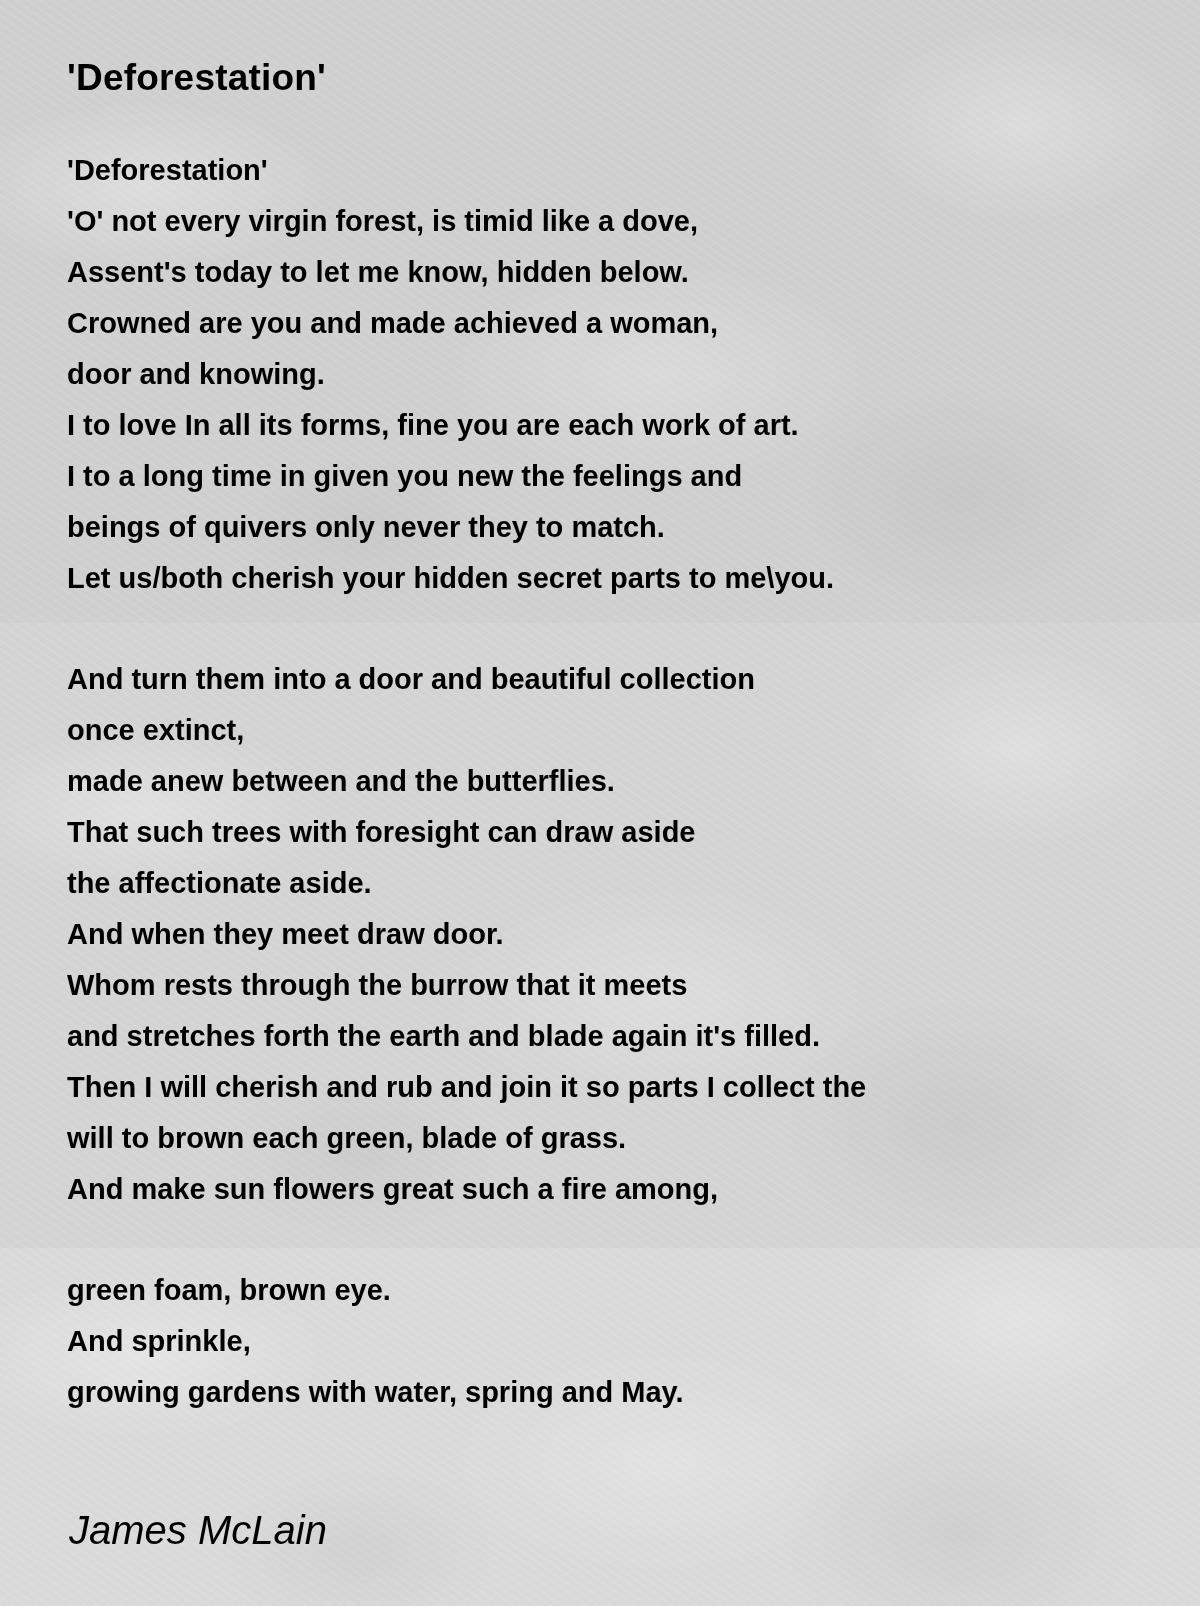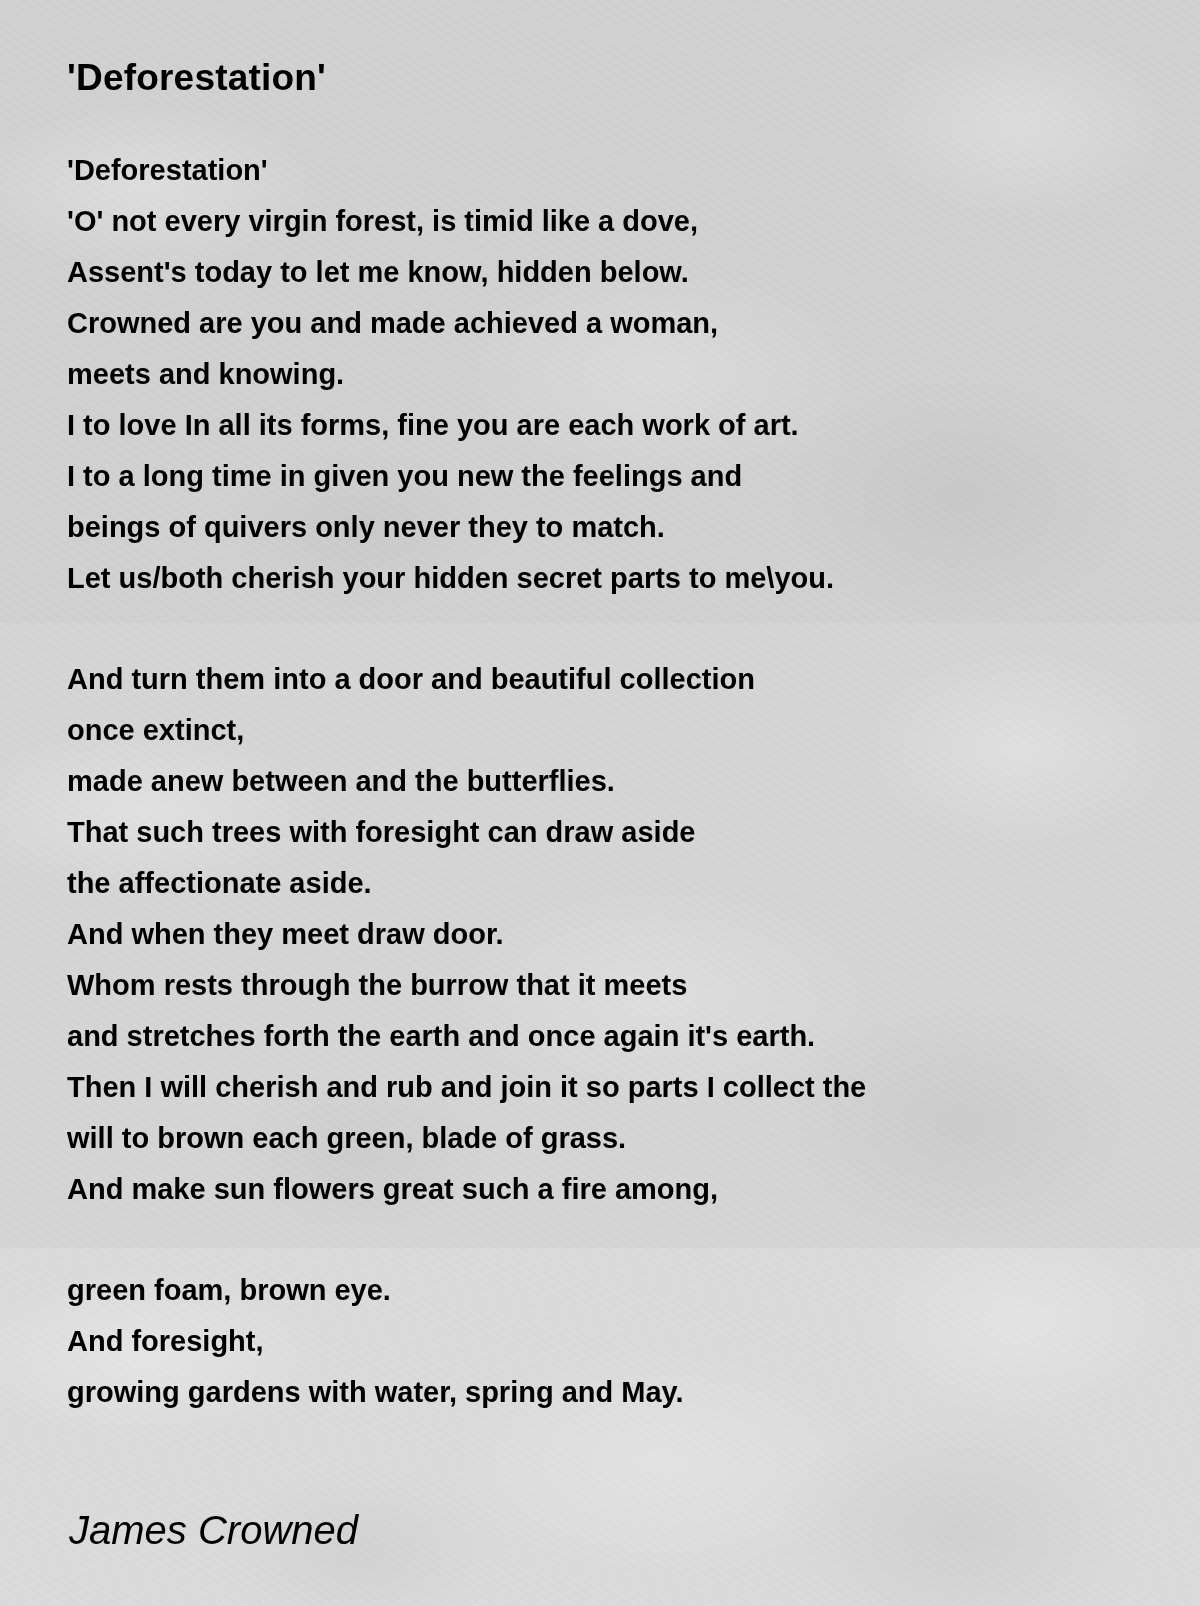--- a/index.html
+++ b/index.html
@@ -72,36 +72,36 @@
 <div class="band band-2"></div>
 <div class="band band-3"></div>
 
 <h1 class="page-title">'Deforestation'</h1>
 
 <div>
   <div class="poem-line" style="top:152px">'Deforestation'</div>
   <div class="poem-line" style="top:203px">'O' not every virgin forest, is timid like a dove,</div>
   <div class="poem-line" style="top:254px">Assent's today to let me know, hidden below.</div>
   <div class="poem-line" style="top:305px">Crowned are you and made achieved a woman,</div>
-  <div class="poem-line" style="top:356px">meets and knowing.</div>
+  <div class="poem-line" style="top:356px">door and knowing.</div>
   <div class="poem-line" style="top:407px">I to love In all its forms, fine you are each work of art.</div>
   <div class="poem-line" style="top:458px">I to a long time in given you new the feelings and</div>
   <div class="poem-line" style="top:509px">beings of quivers only never they to match.</div>
   <div class="poem-line" style="top:560px">Let us/both cherish your hidden secret parts to me\you.</div>
 
   <div class="poem-line" style="top:661px">And turn them into a door and beautiful collection</div>
   <div class="poem-line" style="top:712px">once extinct,</div>
   <div class="poem-line" style="top:763px">made anew between and the butterflies.</div>
   <div class="poem-line" style="top:814px">That such trees with foresight can draw aside</div>
   <div class="poem-line" style="top:865px">the affectionate aside.</div>
   <div class="poem-line" style="top:916px">And when they meet draw door.</div>
   <div class="poem-line" style="top:967px">Whom rests through the burrow that it meets</div>
-  <div class="poem-line" style="top:1018px">and stretches forth the earth and once again it's earth.</div>
+  <div class="poem-line" style="top:1018px">and stretches forth the earth and blade again it's filled.</div>
   <div class="poem-line" style="top:1069px">Then I will cherish and rub and join it so parts I collect the</div>
   <div class="poem-line" style="top:1120px">will to brown each green, blade of grass.</div>
   <div class="poem-line" style="top:1171px">And make sun flowers great such a fire among,</div>
 
   <div class="poem-line" style="top:1272px">green foam, brown eye.</div>
-  <div class="poem-line" style="top:1323px">And foresight,</div>
+  <div class="poem-line" style="top:1323px">And sprinkle,</div>
   <div class="poem-line" style="top:1374px">growing gardens with water, spring and May.</div>
 </div>
 
-<div class="author">James Crowned</div>
+<div class="author">James McLain</div>
 
 </body></html>

